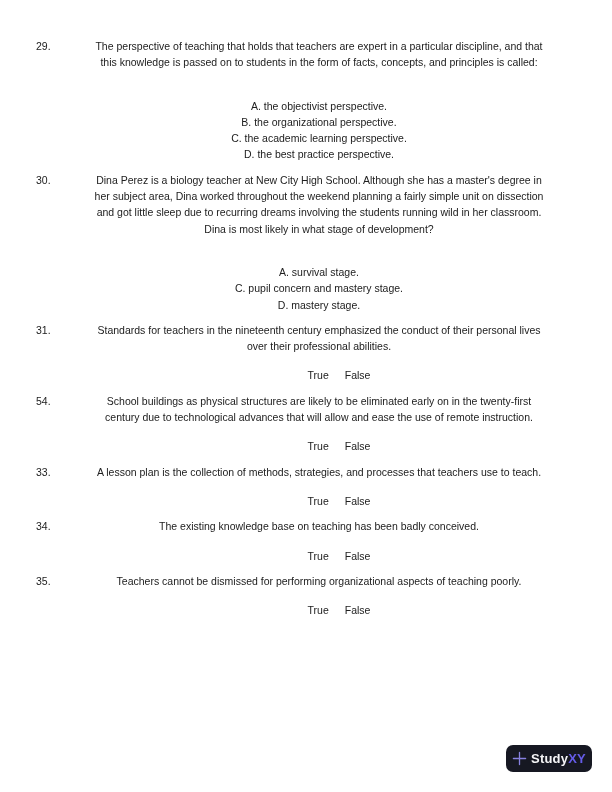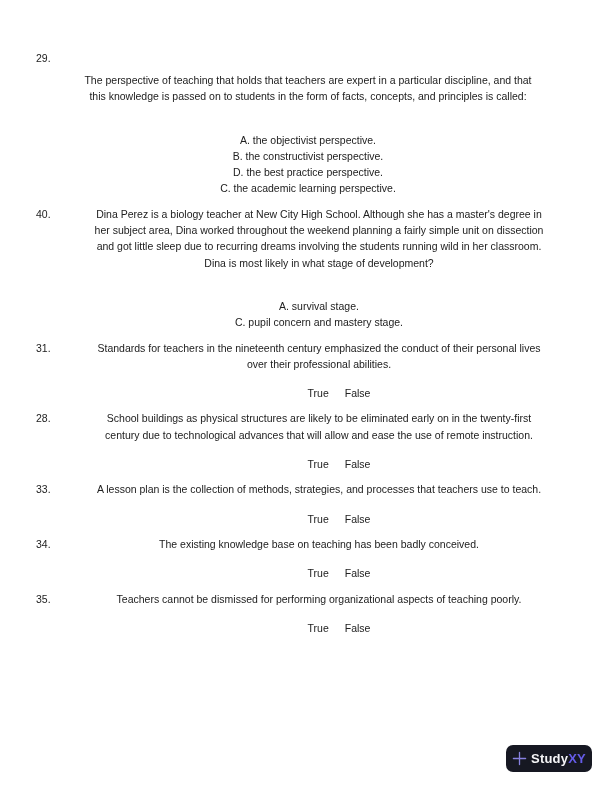--- a/index.html
+++ b/index.html
@@ -22,22 +22,21 @@
     position: absolute;
     left: 36px;
     top: 34px;
     width: 544px;
   }
   .question {
     display: flex;
     margin-top: 9px;
   }
   .question:first-child {
-    margin-top: 16px;
-    flex-direction: column;
+    margin-top: 4px;
   }
   .qnum {
     flex: 0 0 22px;
   }
   .qbody {
     flex: 1;
     min-width: 0;
     text-align: center;
   }
   .qtext {
@@ -90,55 +89,56 @@
 <div class="page">
   <div class="content">
 
     <div class="question">
       <div class="qnum">29.</div>
       <div class="qbody">
         <div class="qtext">The perspective of teaching that holds that teachers are expert in a particular discipline, and that
 this knowledge is passed on to students in the form of facts, concepts, and principles is called:</div>
         <div class="options">
           <span class="option">A. the objectivist perspective.</span>
-          <span class="option">B. the constructivist perspective.</span>
+          <span class="option">B. the organizational perspective.</span>
+          <span class="option">C. the academic learning perspective.</span>
           <span class="option">D. the best practice perspective.</span>
-          <span class="option">C. the academic learning perspective.</span>
         </div>
       </div>
     </div>
 
     <div class="question">
-      <div class="qnum">40.</div>
+      <div class="qnum">30.</div>
       <div class="qbody">
         <div class="qtext">Dina Perez is a biology teacher at New City High School. Although she has a master's degree in
 her subject area, Dina worked throughout the weekend planning a fairly simple unit on dissection
 and got little sleep due to recurring dreams involving the students running wild in her classroom.
 Dina is most likely in what stage of development?</div>
         <div class="options">
           <span class="option">A. survival stage.</span>
           <span class="option">C. pupil concern and mastery stage.</span>
+          <span class="option">D. mastery stage.</span>
         </div>
       </div>
     </div>
 
     <div class="question">
       <div class="qnum">31.</div>
       <div class="qbody">
         <div class="qtext">Standards for teachers in the nineteenth century emphasized the conduct of their personal lives
 over their professional abilities.</div>
         <div class="tf">
           <span class="tf-true">True</span>
           <span class="tf-false">False</span>
         </div>
       </div>
     </div>
 
     <div class="question">
-      <div class="qnum">28.</div>
+      <div class="qnum">54.</div>
       <div class="qbody">
         <div class="qtext">School buildings as physical structures are likely to be eliminated early on in the twenty-first
 century due to technological advances that will allow and ease the use of remote instruction.</div>
         <div class="tf">
           <span class="tf-true">True</span>
           <span class="tf-false">False</span>
         </div>
       </div>
     </div>
 

